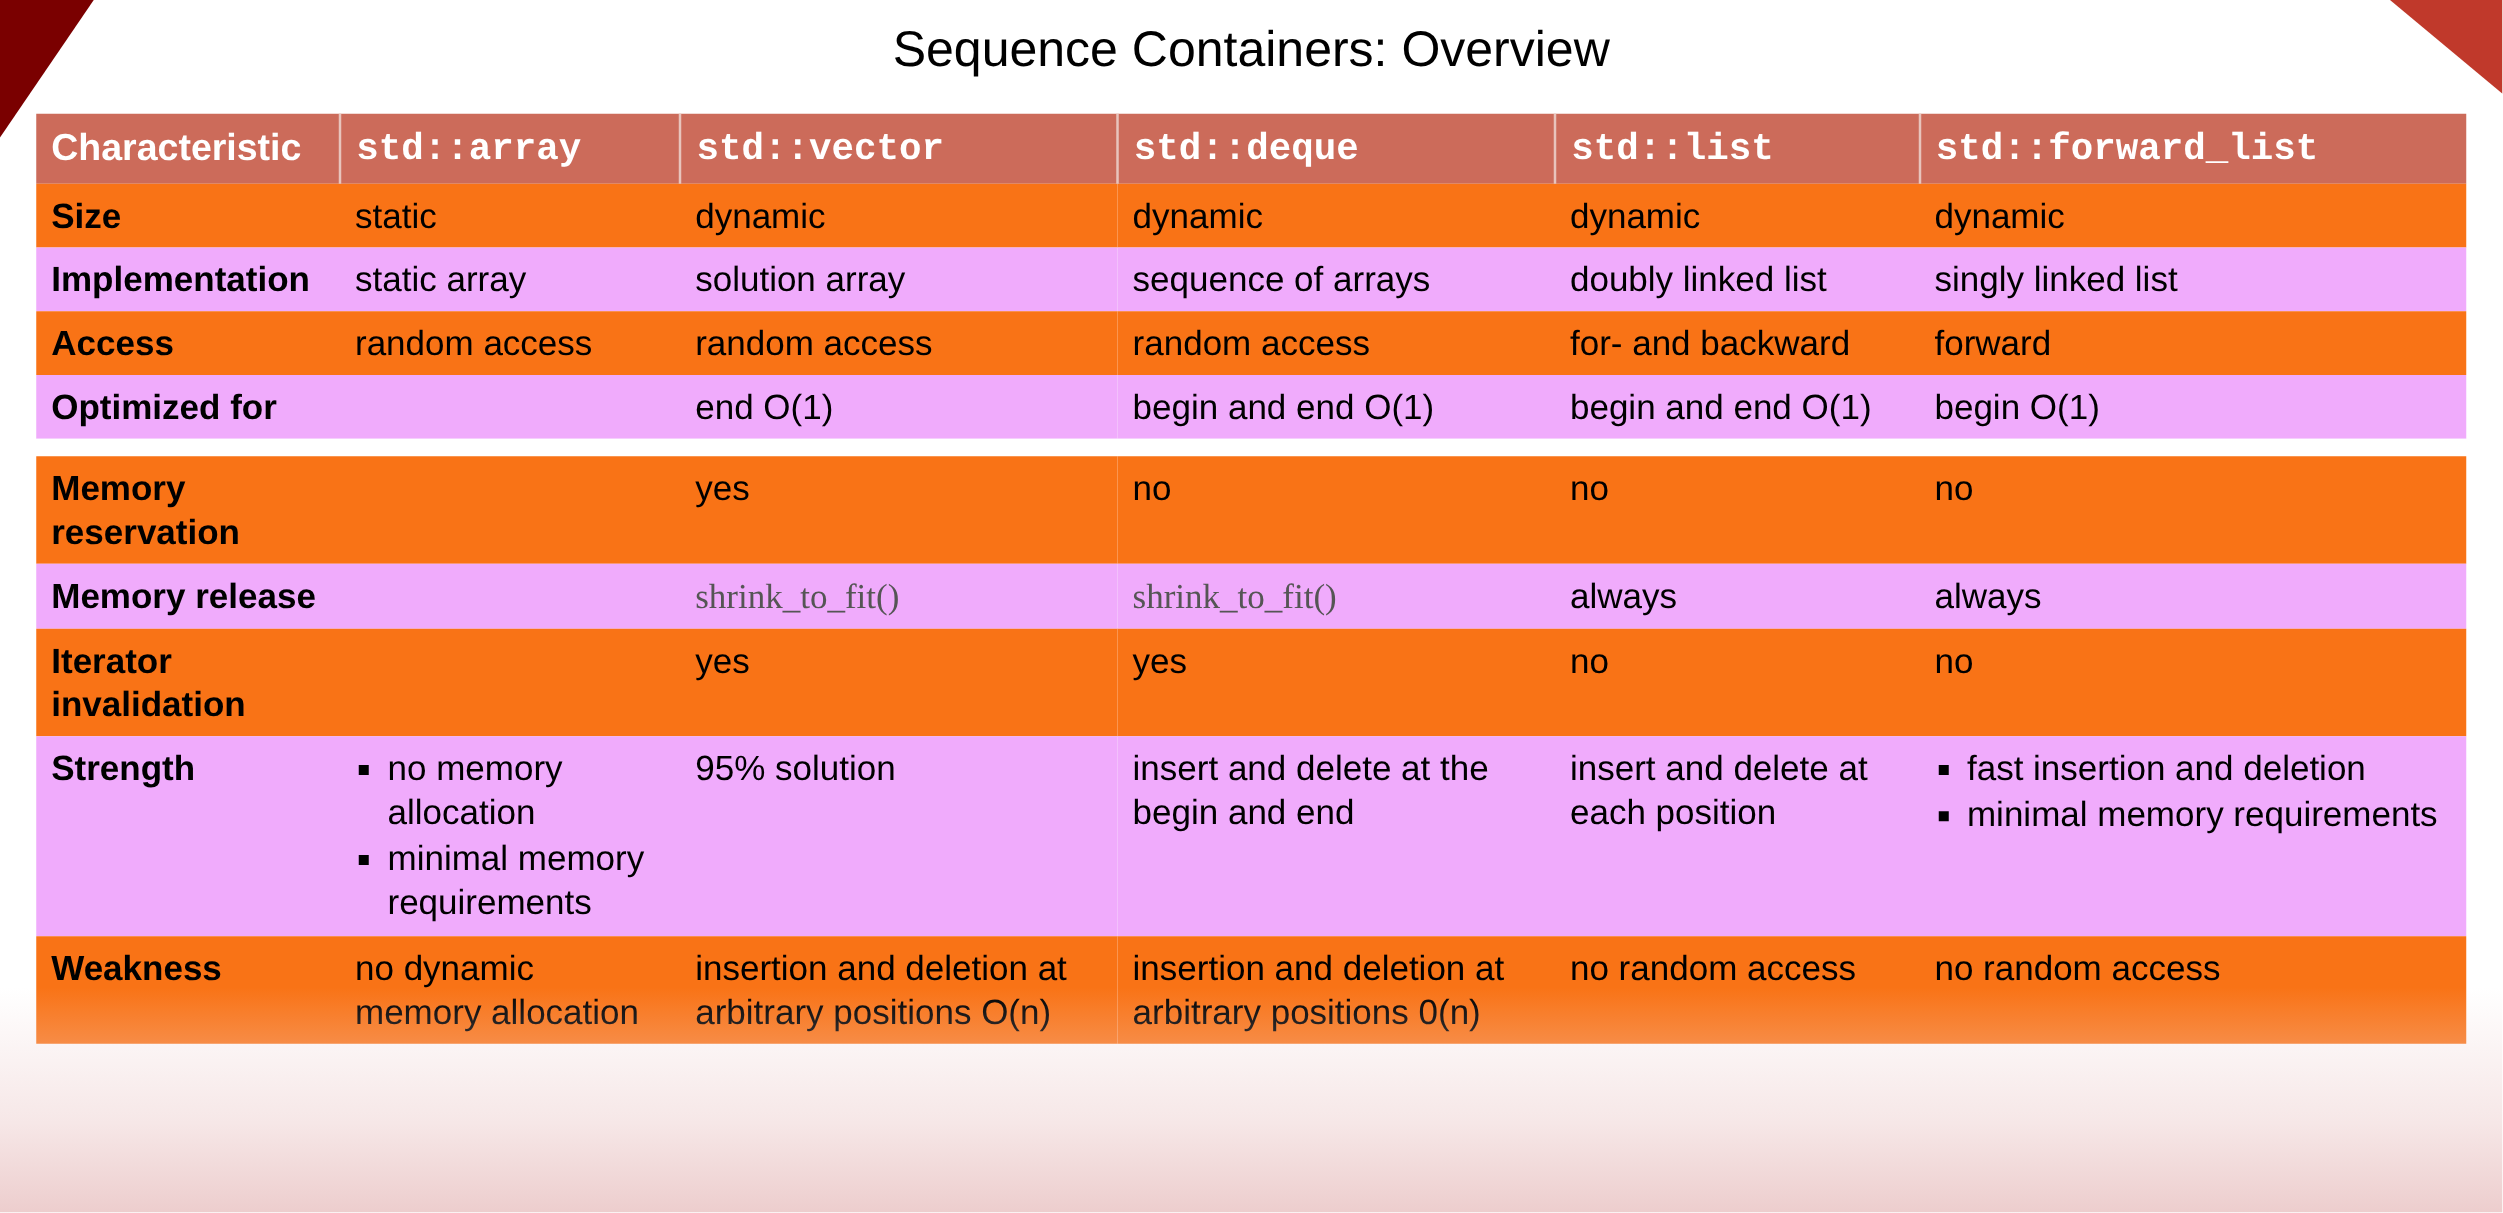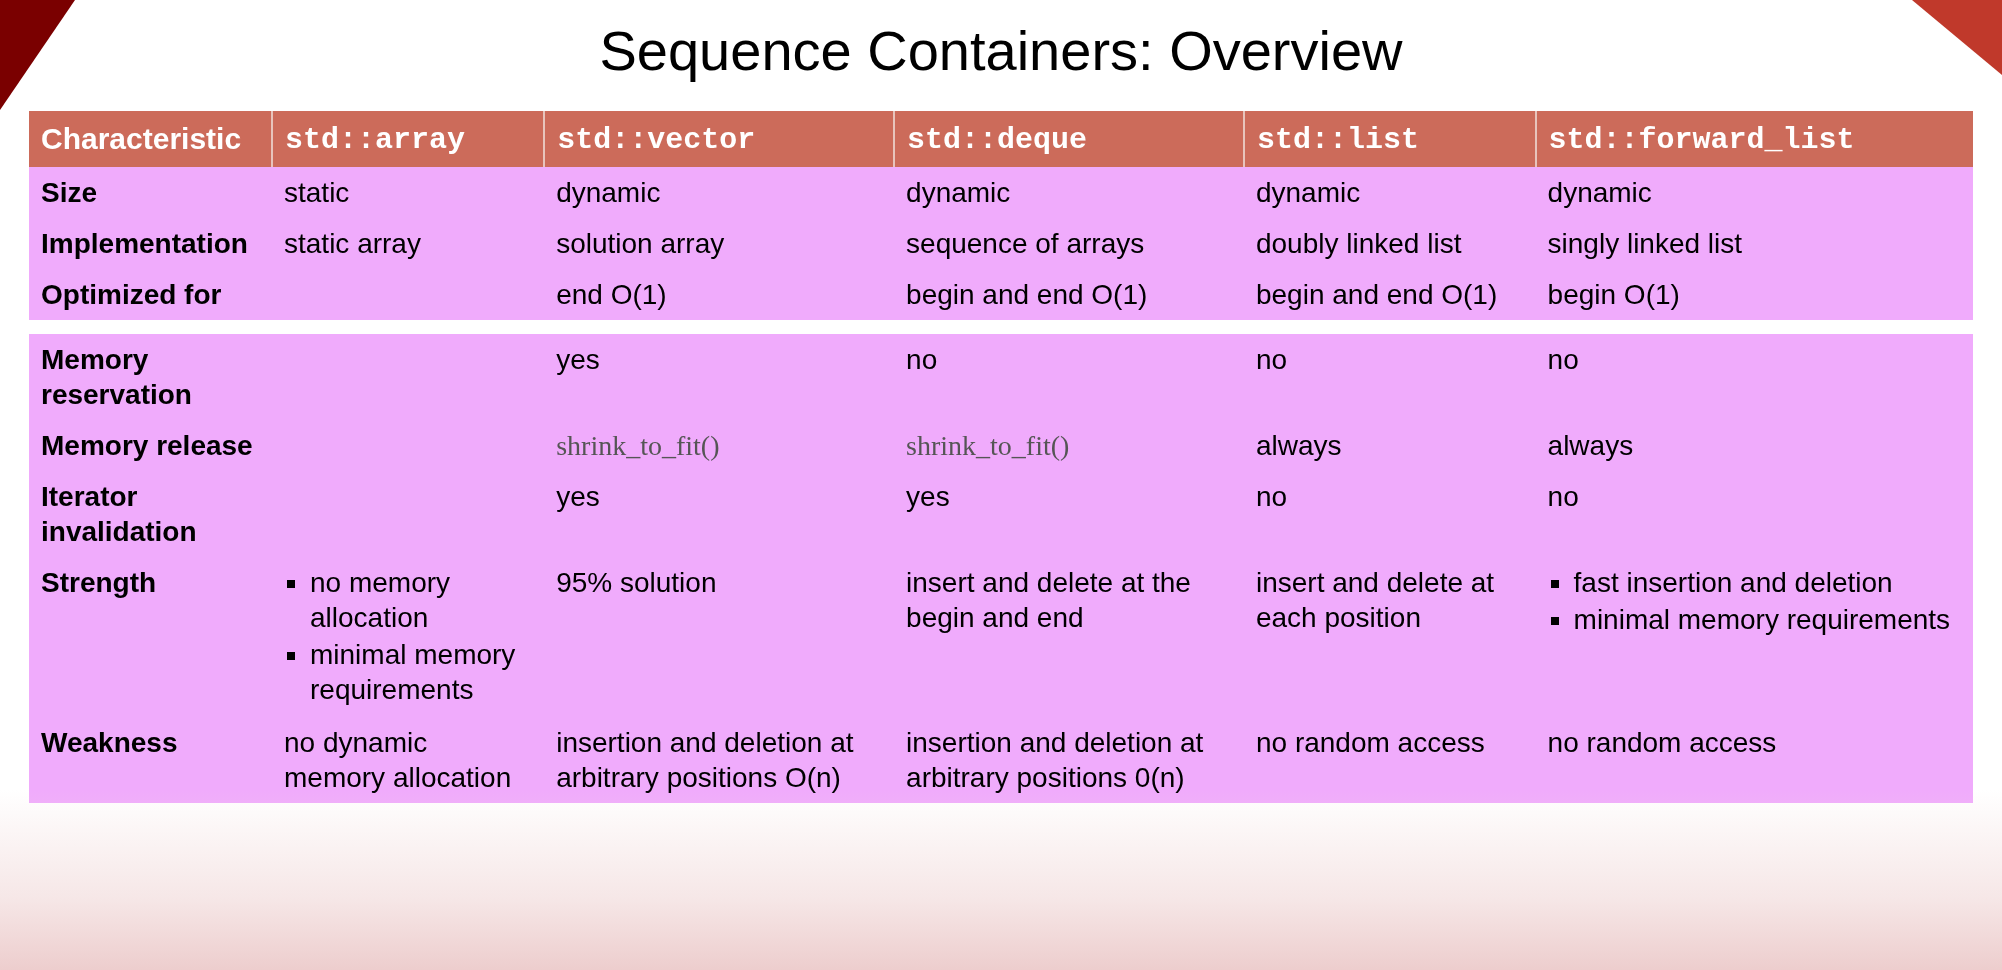--- a/index.html
+++ b/index.html
@@ -34,21 +34,21 @@
     position: absolute;
     left: 0;
     right: 0;
     bottom: 0;
     height: 180px;
     background: linear-gradient(to bottom, rgba(255,255,255,0) 0%, rgba(240,215,215,0.6) 60%, rgba(235,200,200,0.9) 100%);
     pointer-events: none;
   }
   .title {
     text-align: center;
-    font-size: 56px;
+    font-size: 40px;
     font-weight: 400;
     color: #000;
     padding-top: 18px;
     padding-bottom: 28px;
   }
   .table-wrap {
     width: 1972px;
     margin: 0 auto;
     padding: 0 14px;
     box-sizing: border-box;
@@ -84,21 +84,21 @@
   td {
     padding: 8px 12px 8px 12px;
     vertical-align: top;
     color: #000;
     line-height: 1.25;
   }
   td.rowhead {
     font-weight: 700;
   }
   tr.alt td {
-    background: #f0abfc;
+    background: #f97316;
   }
   tr.plain td {
     background: #f0abfc;
   }
   .mono {
     font-family: Liberation Serif, serif;
     color: #555;
   }
   ul.cell-list {
     margin: 0;
@@ -152,20 +152,28 @@
           <td>dynamic</td>
         </tr>
         <tr class="plain">
           <td class="rowhead">Implementation</td>
           <td>static array</td>
           <td>solution array</td>
           <td>sequence of arrays</td>
           <td>doubly linked list</td>
           <td>singly linked list</td>
         </tr>
+        <tr class="alt">
+          <td class="rowhead">Access</td>
+          <td>random access</td>
+          <td>random access</td>
+          <td>random access</td>
+          <td>for- and backward</td>
+          <td>forward</td>
+        </tr>
         <tr class="plain">
           <td class="rowhead">Optimized for</td>
           <td></td>
           <td>end O(1)</td>
           <td>begin and end O(1)</td>
           <td>begin and end O(1)</td>
           <td>begin O(1)</td>
         </tr>
         <tr class="spacer-row">
           <td></td>

